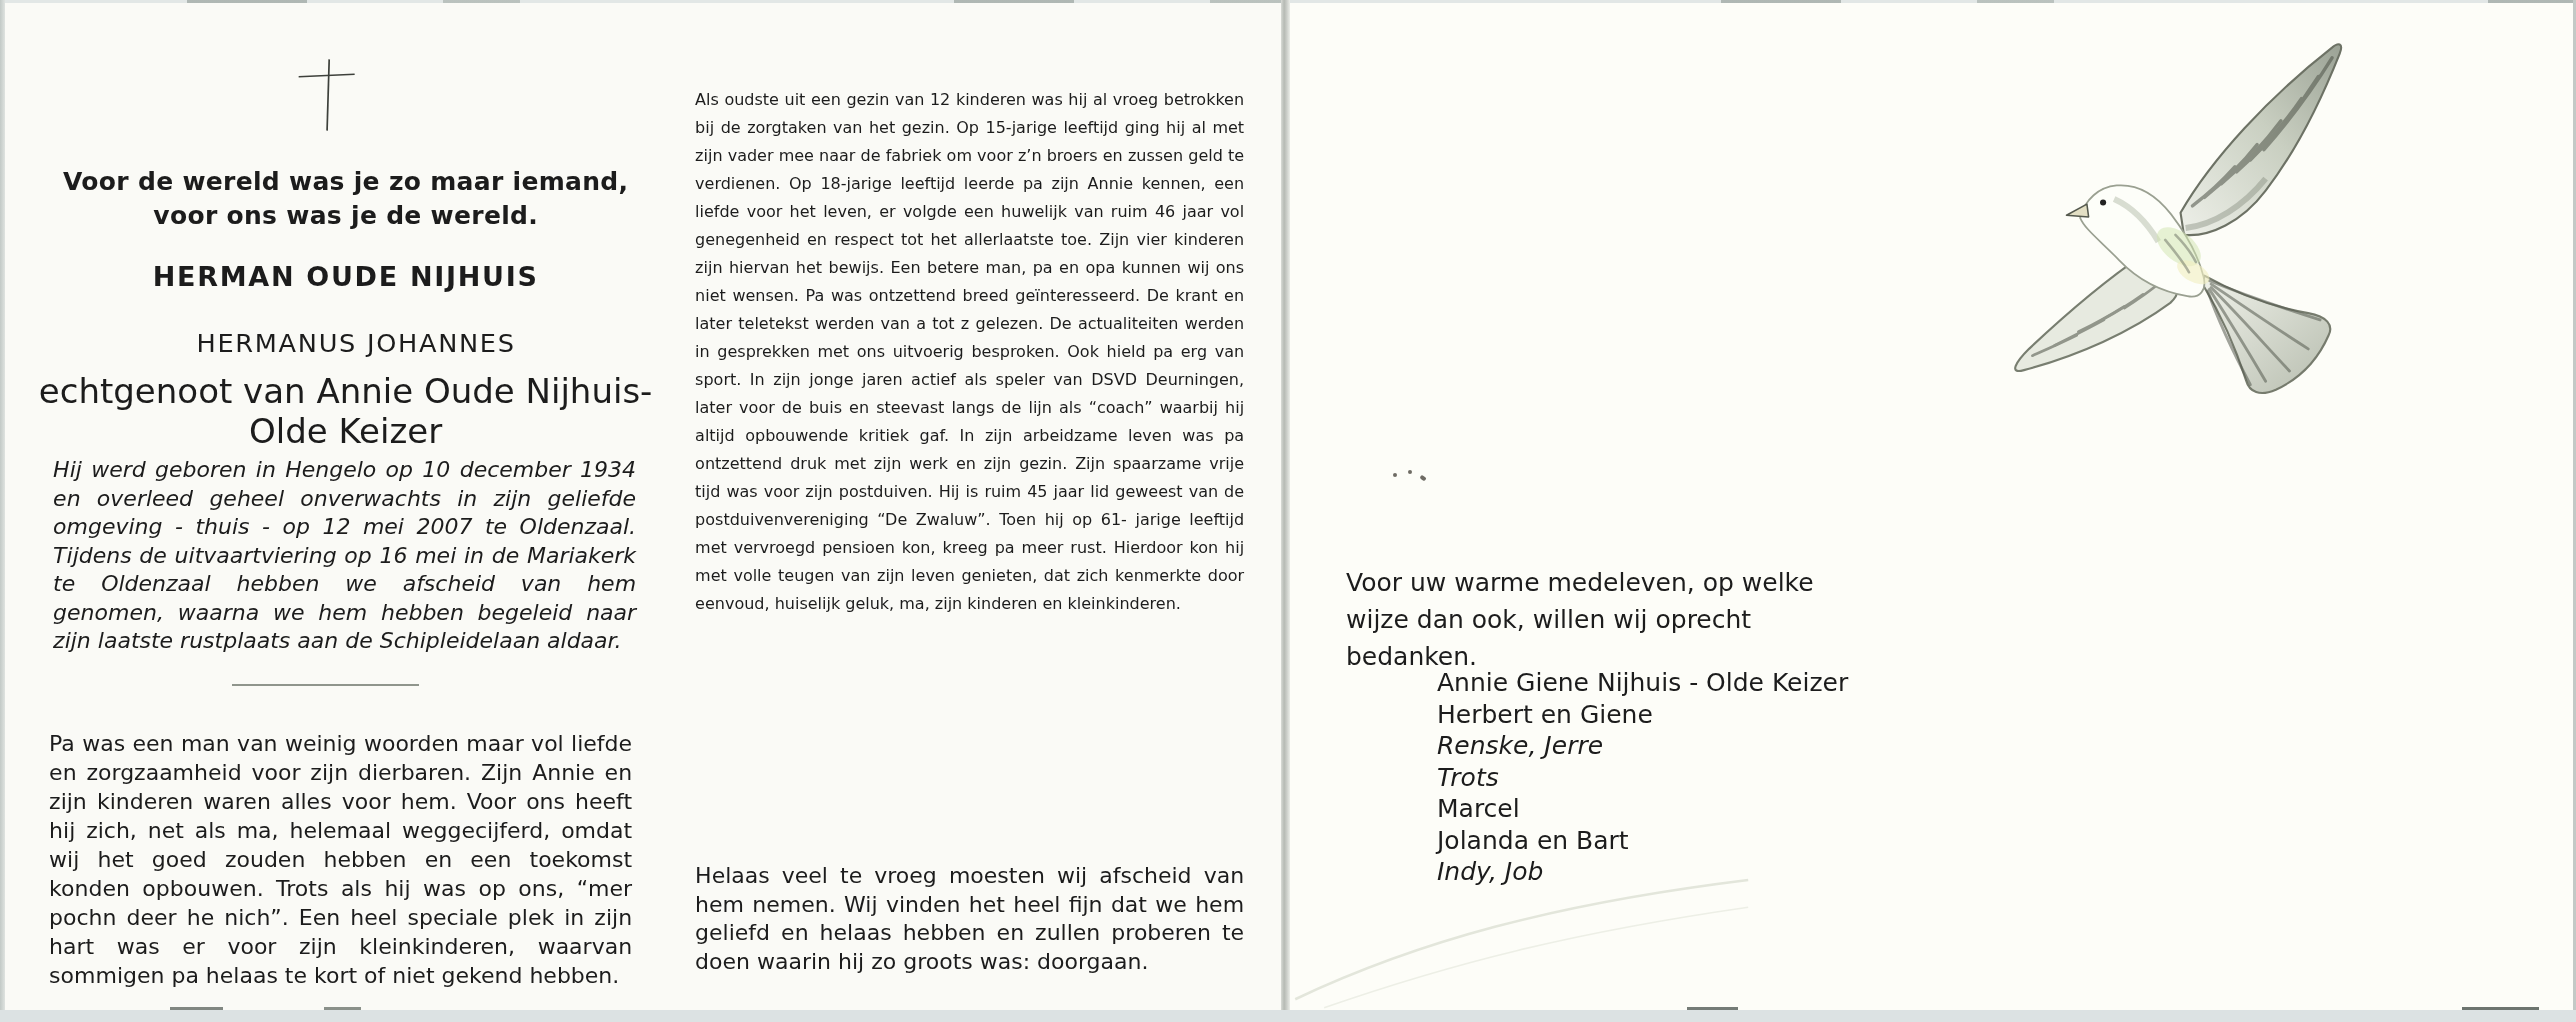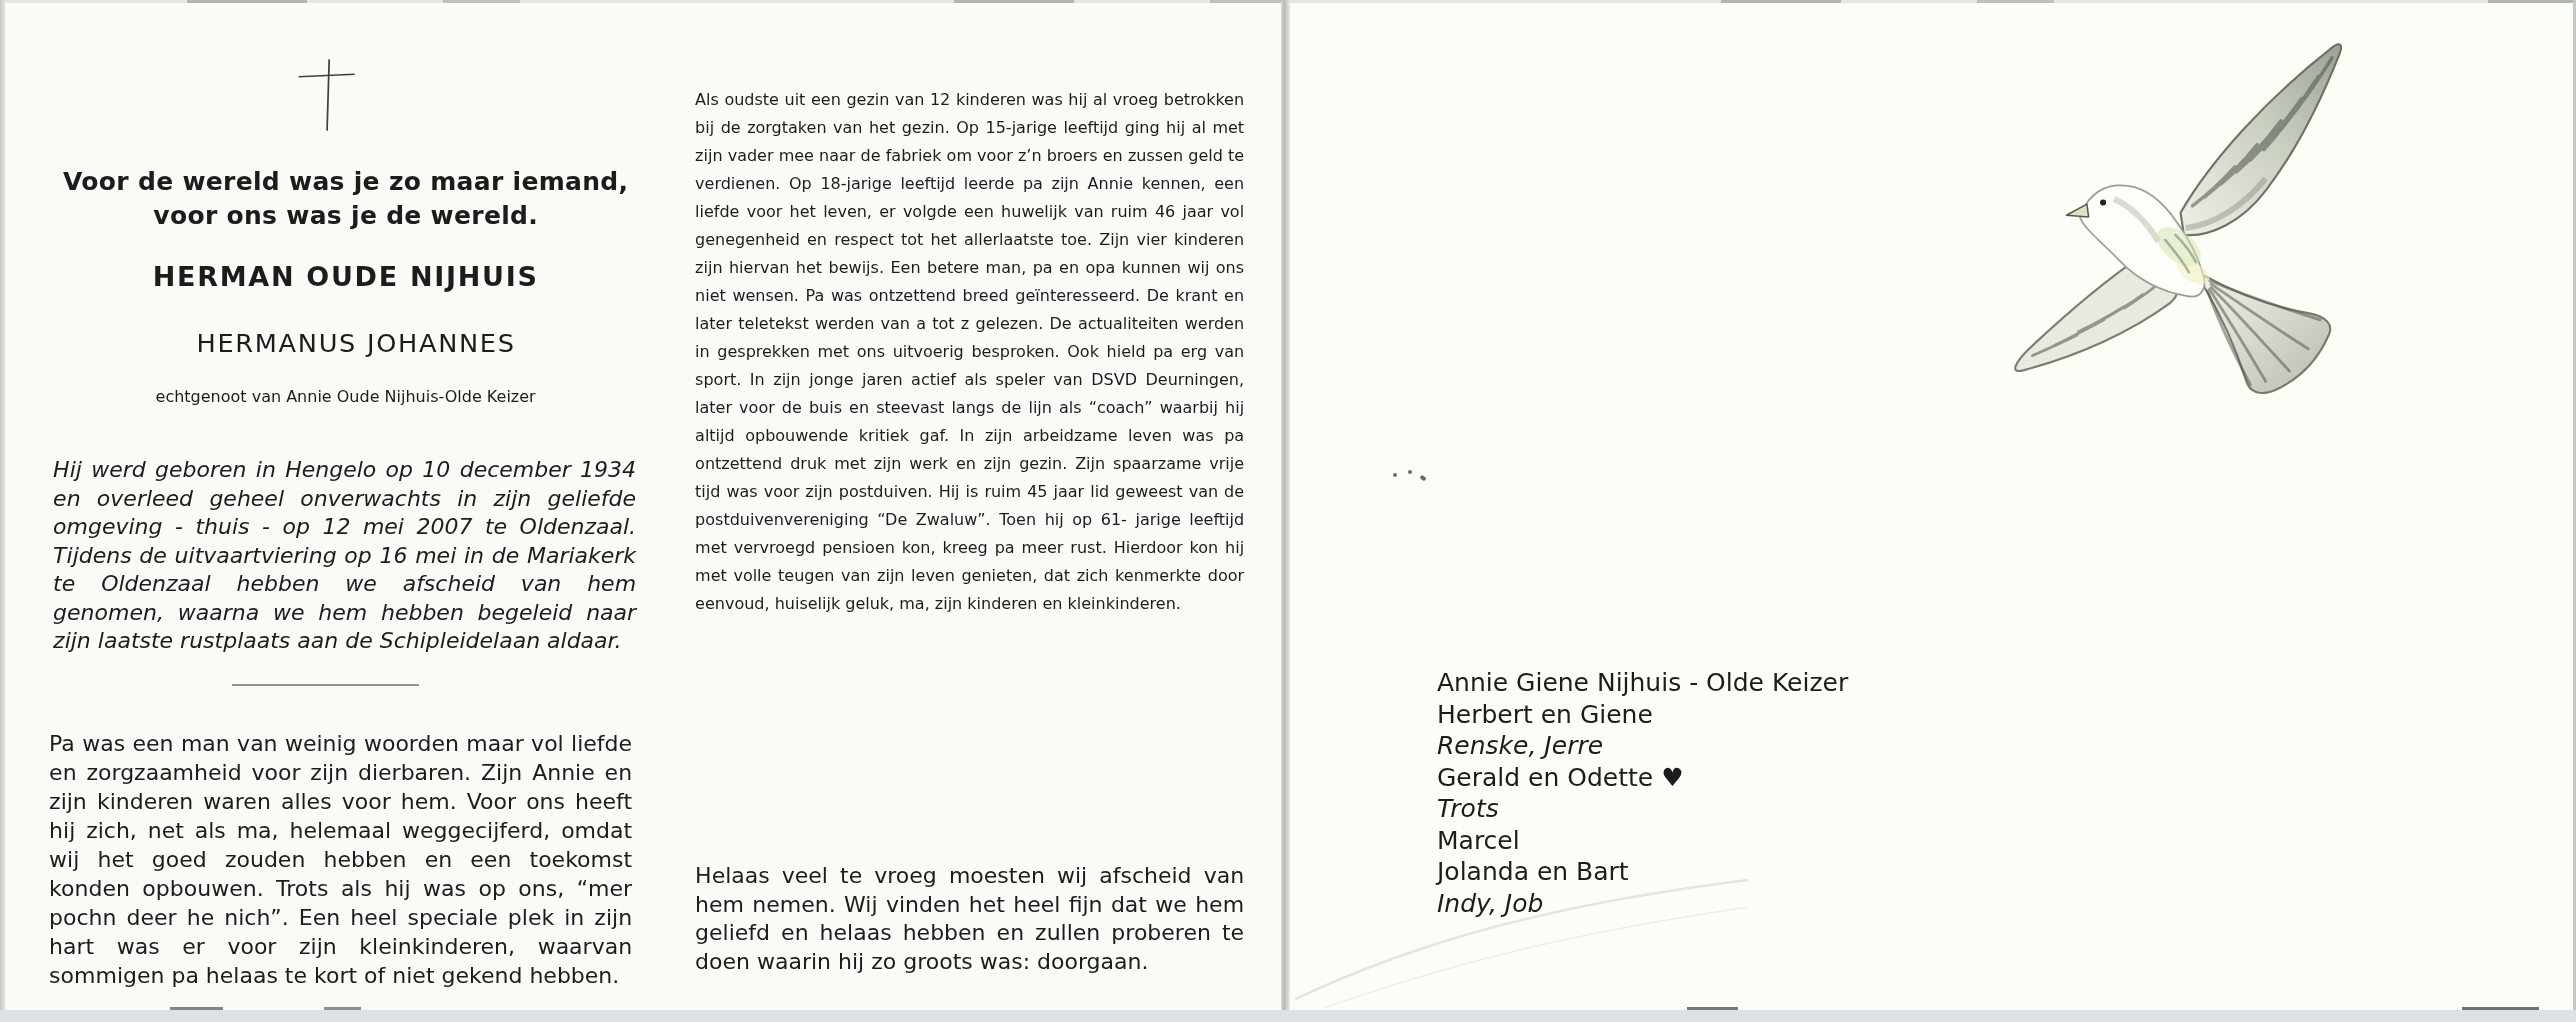--- a/index.html
+++ b/index.html
@@ -25,21 +25,21 @@
     background:repeating-linear-gradient(90deg,transparent 0 170px,#4c554f 170px 223px,transparent 223px 324px,#5a635c 324px 361px,transparent 361px 1687px,#3a443f 1687px 1738px,transparent 1738px 2462px,#2f3a34 2462px 2539px,transparent 2539px 2576px);}
 
   
   .cross{position:absolute; left:290px; top:53px;}
   .epigraph{position:absolute; left:25.6px; top:162px; width:630px; text-align:center;
     font-weight:bold; font-size:25px; line-height:34px; letter-spacing:0.3px;}
   .name-main{position:absolute; left:25.6px; top:258px; width:630px; text-align:center;
     font-weight:bold; font-size:27px; letter-spacing:1.7px;}
   .name-sub{position:absolute; left:36px; top:325px; width:630px; text-align:center;
     font-size:25.6px; letter-spacing:1.7px;}
-  .spouse{position:absolute; left:17px; top:384px; width:647px; text-align:center; font-size:16px;}
+  .spouse{position:absolute; left:17px; top:368px; width:647px; text-align:center; font-size:34px;}
   .life-par{position:absolute; left:48px; top:453px; width:583px;
     font-style:italic; font-size:22px; line-height:28.5px; text-align:justify;}
   .divider{position:absolute; left:227px; top:681px; width:187px; height:1.7px; background:#8f958c;}
   .tribute{position:absolute; left:44px; top:726px; width:583px;
     font-size:22px; line-height:29px; text-align:justify;}
   .bio{position:absolute; left:690px; top:83px; width:549px;
     font-size:16px; line-height:28px; text-align:justify;}
   .farewell{position:absolute; left:690px; top:859px; width:549px;
     font-size:22px; line-height:28.5px; text-align:justify;}
 
@@ -147,26 +147,26 @@
         <path d="M200,244 C210,256 220,268 228,282"></path>
       </g>
     </svg>
 
     <div class="specks">
         <i></i>
         <i></i>
         <i></i>
       </div>
 
+    <div class="thanks">Voor uw warme medeleven, op welke wijze dan ook, willen wij oprecht bedanken.</div>
 
     <div class="family">
         <div class="family-name">Annie Giene Nijhuis - Olde Keizer</div>
         <div class="family-name">Herbert en Giene</div>
         <div class="family-name it">Renske, Jerre</div>
-        <div class="family-name">Gerald en Odette ♥</div>
         <div class="family-name it">Trots</div>
         <div class="family-name">Marcel</div>
         <div class="family-name">Jolanda en Bart</div>
         <div class="family-name it">Indy, Job</div>
       </div>
 
     <svg class="crease" width="460" height="149" viewBox="0 0 540 175">
       <path d="M6,160 C150,92 310,48 538,20" stroke="#e3e6db" stroke-width="3" fill="none"></path>
       <path d="M40,170 C190,118 330,82 538,52" stroke="#edefe6" stroke-width="2" fill="none"></path>
     </svg>

